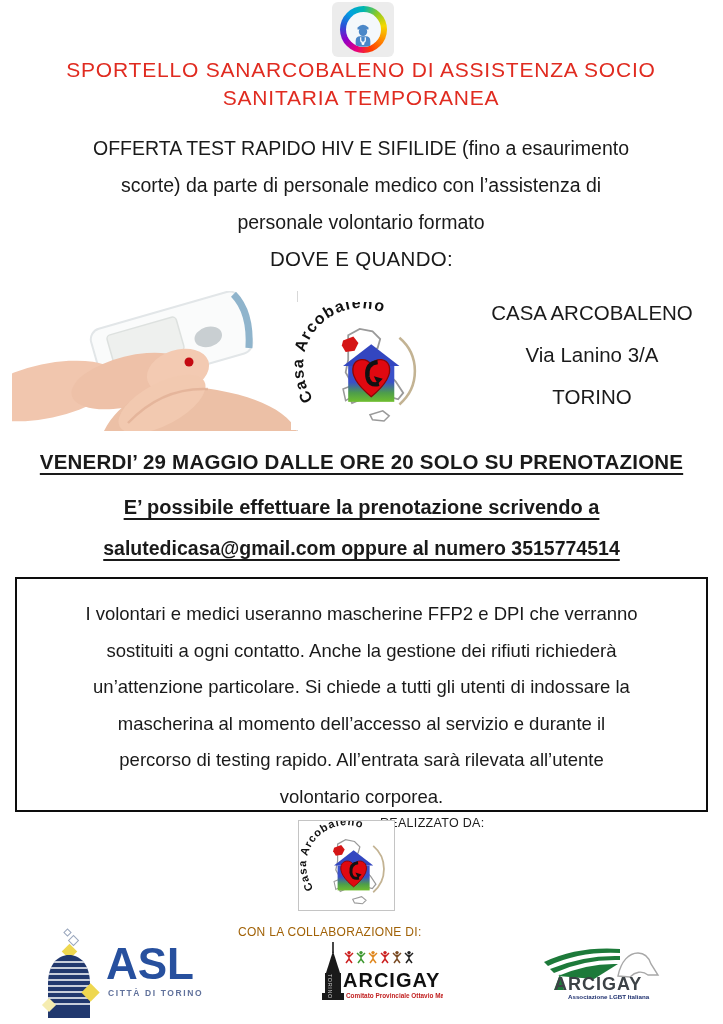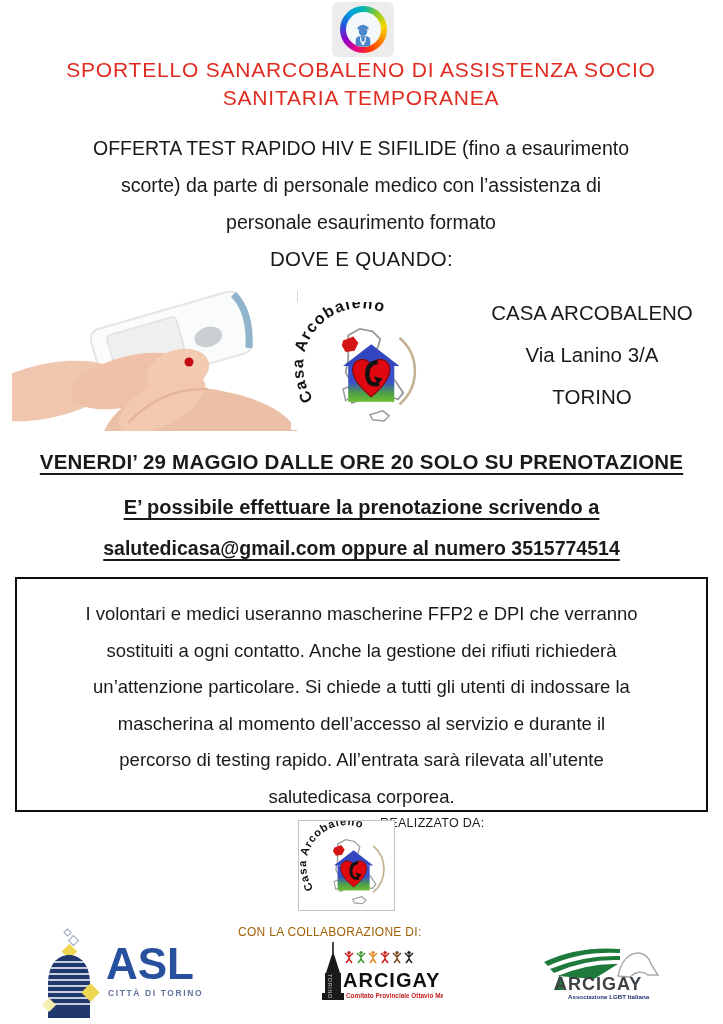--- a/index.html
+++ b/index.html
@@ -95,21 +95,21 @@
   </div>
 
   <div class="abs title center">
     <div>SPORTELLO SANARCOBALENO DI ASSISTENZA SOCIO</div>
     <div>SANITARIA TEMPORANEA</div>
   </div>
 
   <div class="abs offer center">
     <div>OFFERTA TEST RAPIDO HIV E SIFILIDE (fino a esaurimento</div>
     <div>scorte) da parte di personale medico con l’assistenza di</div>
-    <div>personale esaurimento formato</div>
+    <div>personale volontario formato</div>
   </div>
 
   <div class="abs dove center">DOVE E QUANDO:</div>
 
   <div class="abs photo">
     <svg width="285" height="140" viewBox="0 0 285 140">
       <rect x="0" y="0" width="285" height="140" fill="#ffffff"></rect>
       <g transform="rotate(-16 160 50)">
         <rect x="82" y="18" width="155" height="64" rx="11" fill="#fafbfb" stroke="#e2e6e8" stroke-width="2"></rect>
         <rect x="98" y="27" width="72" height="35" rx="4" fill="#eef0ee" stroke="#dde1df" stroke-width="1.5"></rect>
@@ -141,21 +141,21 @@
   <div class="abs bk bk1 center"><span class="u">VENERDI’ 29 MAGGIO DALLE ORE 20 SOLO SU PRENOTAZIONE</span></div>
   <div class="abs bk bk2 center"><span class="u">E’ possibile effettuare la prenotazione scrivendo a</span></div>
   <div class="abs bk bk3 center"><span class="u">salutedicasa@gmail.com  oppure al numero  3515774514</span></div>
 
   <div class="abs notice center">
     <div>I volontari e medici useranno mascherine FFP2 e DPI che verranno</div>
     <div>sostituiti a ogni contatto. Anche la gestione dei rifiuti richiederà</div>
     <div>un’attenzione particolare.  Si chiede a tutti gli utenti di indossare la</div>
     <div>mascherina al momento dell’accesso al servizio e durante il</div>
     <div>percorso di testing rapido.  All’entrata sarà rilevata all’utente</div>
-    <div>salutedicasa corporea.</div>
+    <div>volontario corporea.</div>
   </div>
 
   <div class="abs realizzato">REALIZZATO DA:</div>
   <div class="abs casa-small">
     <svg width="95" height="89" viewBox="0 0 100 100">
         <use href="#casa-logo"></use>
       </svg>
   </div>
   <div class="abs collab">CON LA COLLABORAZIONE DI:</div>
 

